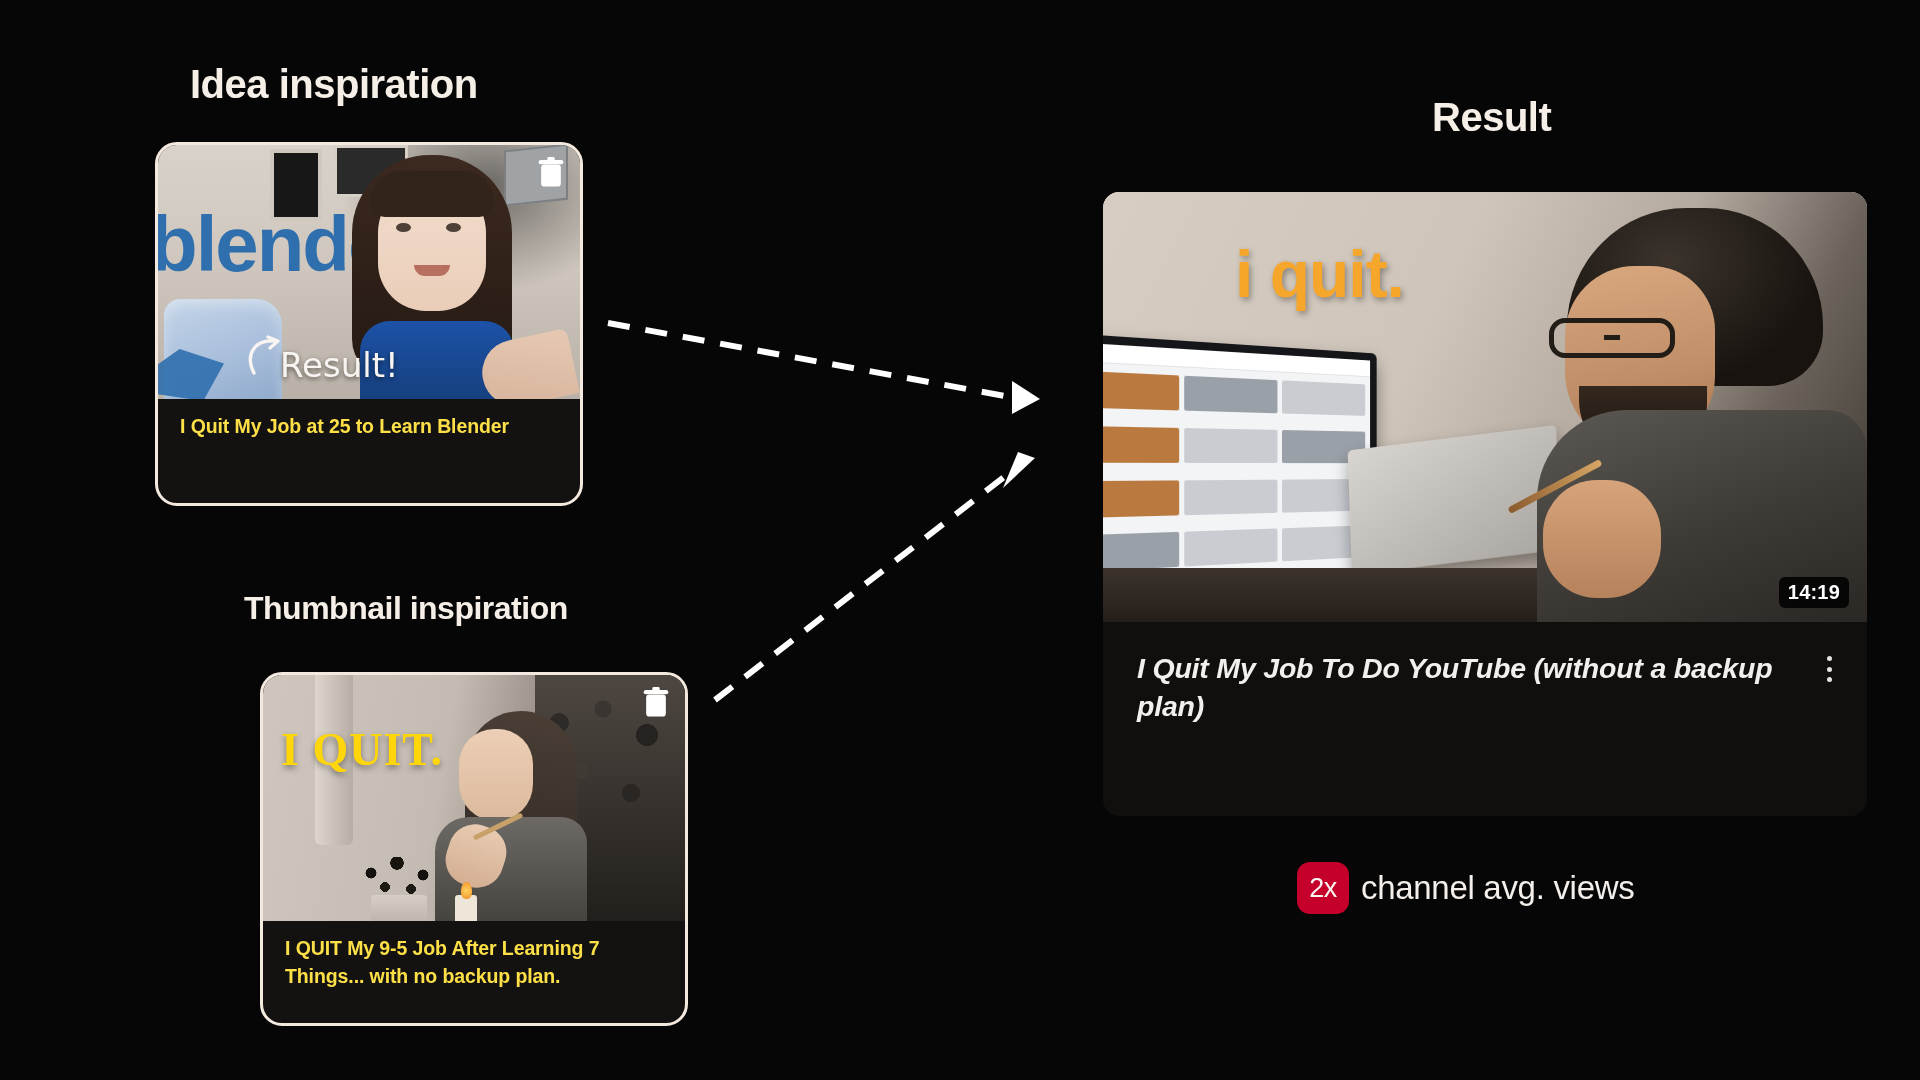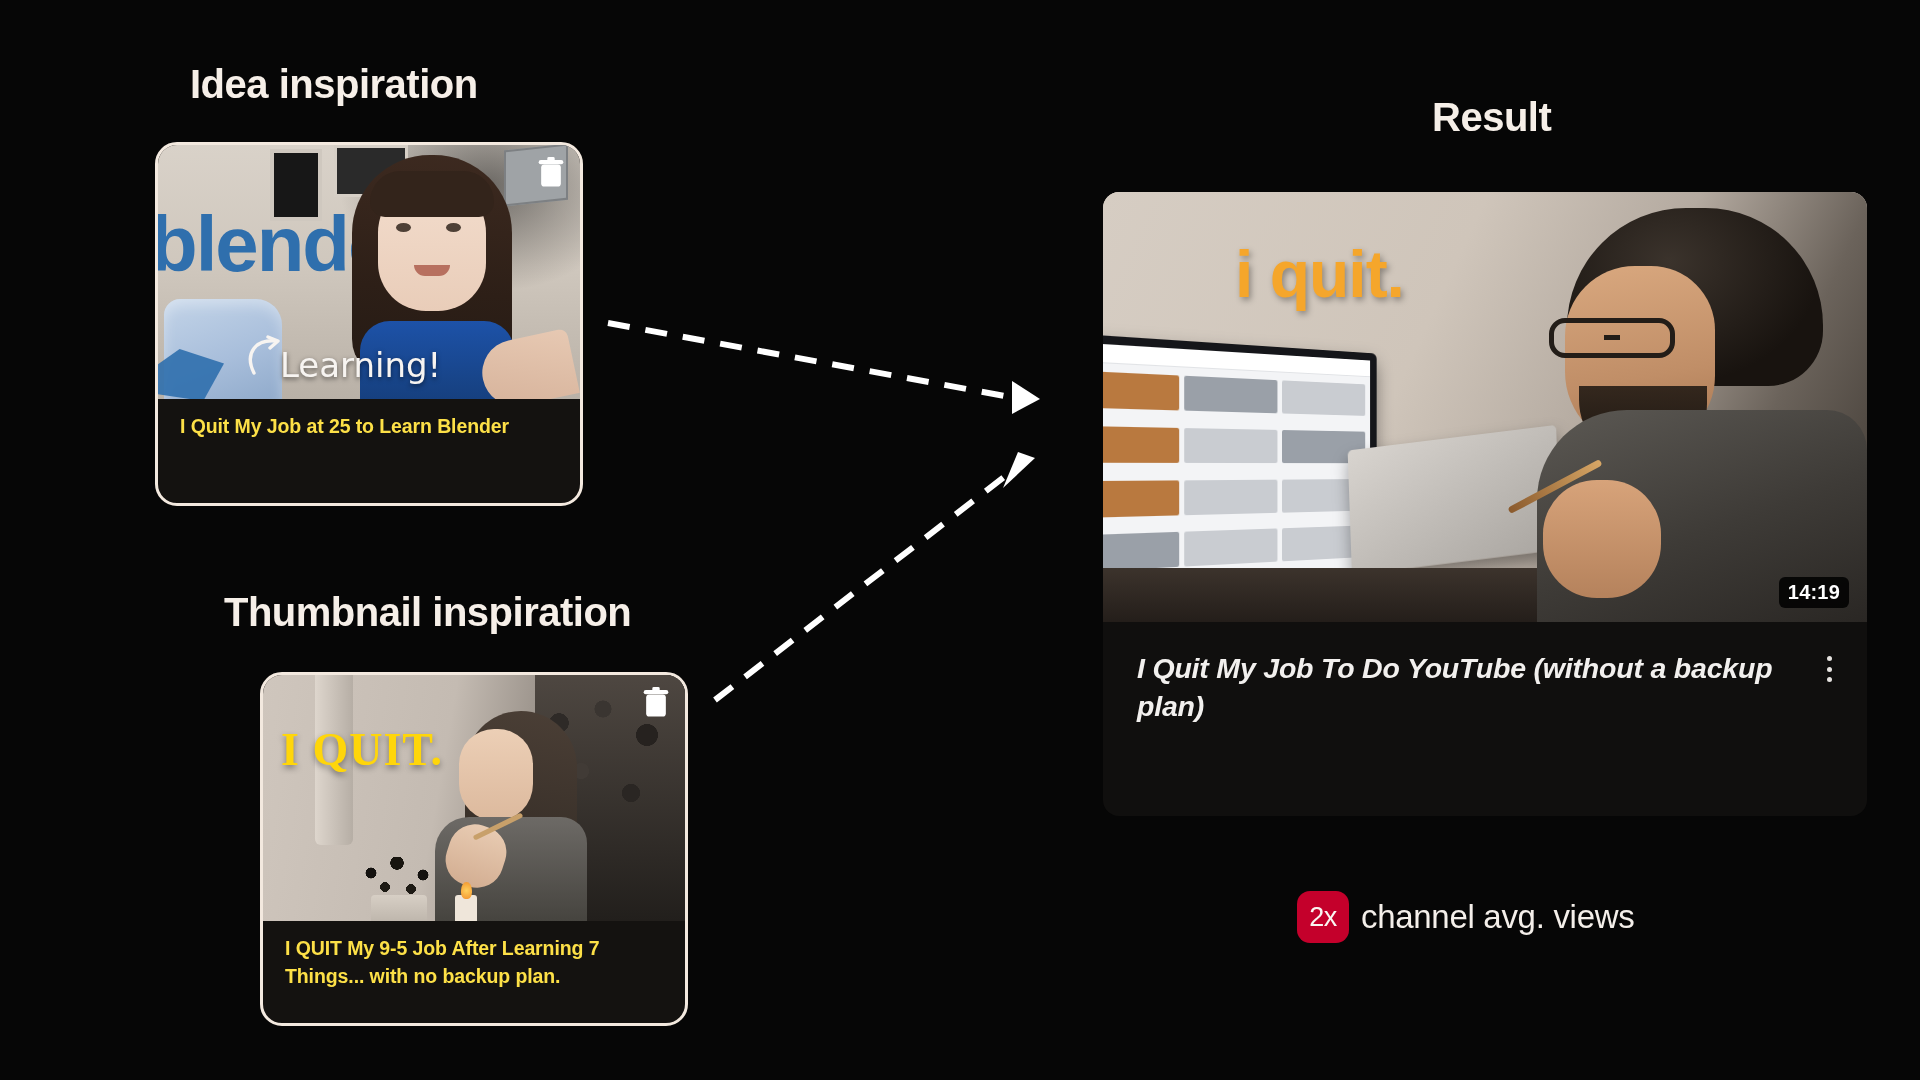--- a/index.html
+++ b/index.html
@@ -19,21 +19,21 @@
 
   
   .section-title {
     position: absolute;
     color: #f6efe8;
     font-weight: 700;
     letter-spacing: -0.5px;
     white-space: nowrap;
   }
   #title-idea      { left: 190px;  top: 62px;  font-size: 40px; }
-  #title-thumb     { left: 224px;  top: 590px; font-size: 40px; }
+  #title-thumb     { left: 244px;  top: 590px; font-size: 32px; }
   #title-result    { left: 1432px; top: 95px;  font-size: 40px; }
 
   
   .insp-card {
     position: absolute;
     border: 3px solid #f3e9df;
     border-radius: 22px;
     background: #141210;
     overflow: hidden;
   }
@@ -399,21 +399,21 @@
     cursor: pointer;
     display: flex; flex-direction: column; align-items: center;
     justify-content: space-between;
     padding: 4px 0;
   }
   #result-kebab i { width: 5px; height: 5px; border-radius: 50%; background: #e6e3e0; display: block; }
 
   
   #avg-row {
     position: absolute;
-    left: 1297px; top: 891px;
+    left: 1297px; top: 862px;
     display: flex; align-items: center; gap: 12px;
   }
   #avg-badge {
     width: 52px; height: 52px;
     border-radius: 13px;
     display: flex; align-items: center; justify-content: center;
     color: #faf6f2;
     font-size: 27px;
     font-weight: 500;
     letter-spacing: -0.5px;
@@ -457,21 +457,21 @@
           <div class="eye l"></div>
           <div class="eye r"></div>
           <div class="mouth"></div>
           <div class="shirt"></div>
           <div class="arm"></div>
         </div>
         <svg class="quitter-arrow" viewBox="0 0 42 48">
           <path d="M34 6 C14 4, 2 18, 12 38" stroke="#f7f4f1" stroke-width="3.4" fill="none" stroke-linecap="round"></path>
           <path d="M26 2 L36 6 L28 13" stroke="#f7f4f1" stroke-width="3.4" fill="none" stroke-linecap="round" stroke-linejoin="round"></path>
         </svg>
-        <div class="quitter-overlay">Learning!</div>
+        <div class="quitter-overlay">Result!</div>
       </div>
       <div class="trash-btn">
         <svg viewBox="0 0 24 26">
           <rect x="4" y="6" width="16" height="18" rx="2.5" fill="#ffffff"></rect>
           <rect x="2" y="2.5" width="20" height="3.4" rx="1.7" fill="#ffffff"></rect>
           <rect x="9" y="0" width="6" height="3" rx="1.2" fill="#ffffff"></rect>
         </svg>
       </div>
     </div>
     <div class="insp-caption">I Quit My Job at 25 to Learn Blender</div>

